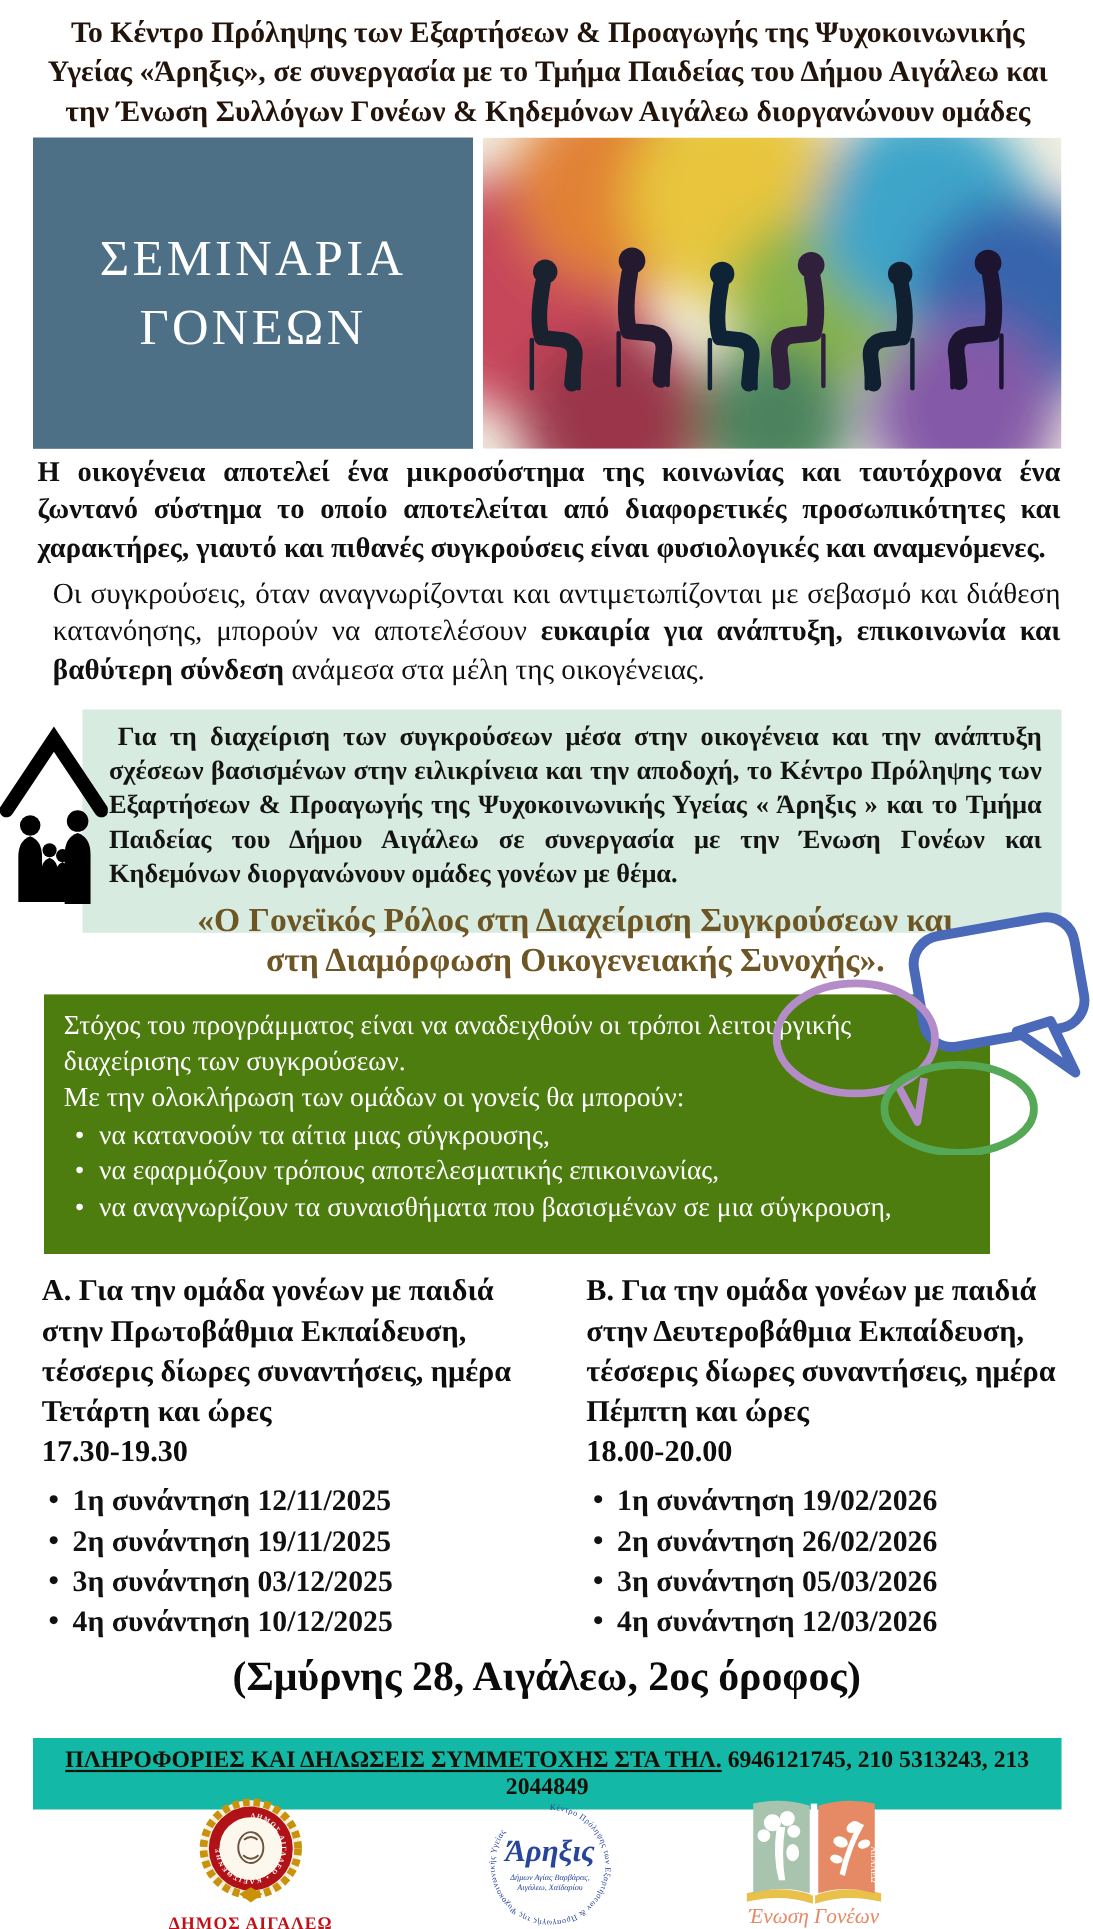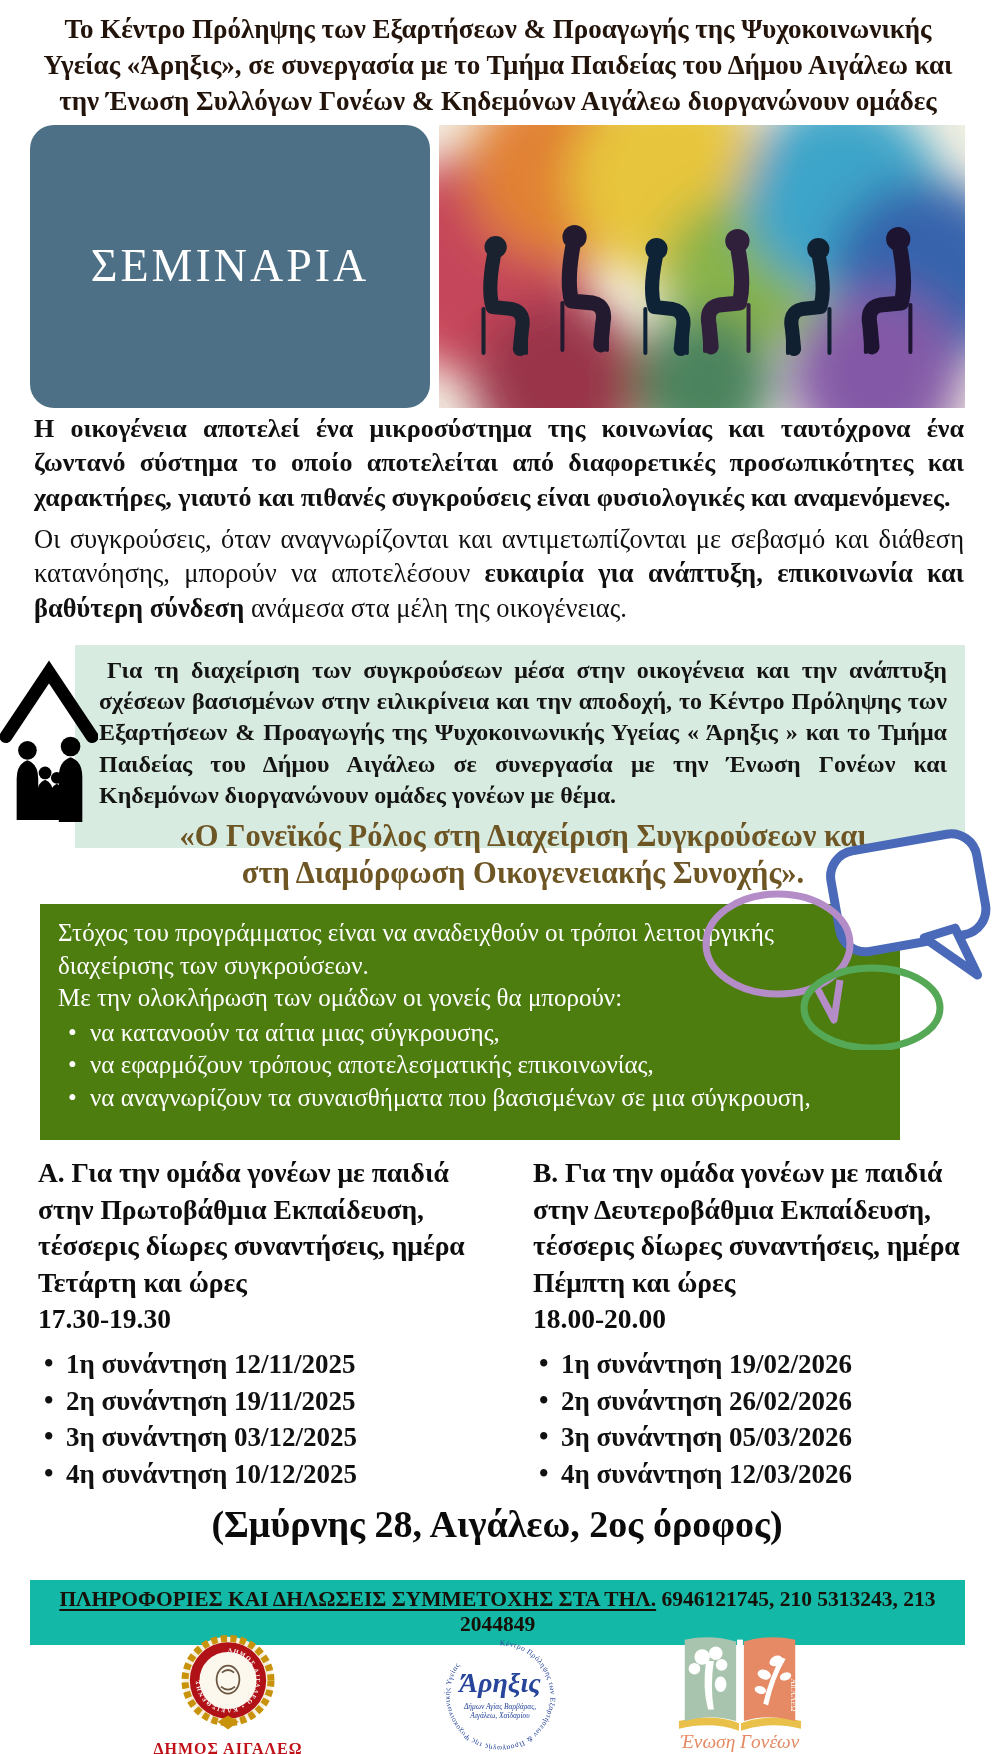--- a/index.html
+++ b/index.html
@@ -10,31 +10,31 @@
   
   .header{
     position:absolute;top:12px;left:34px;right:32px;text-align:center;
     font-weight:bold;font-size:27px;line-height:1.33;color:#23140b;
   }
   
   .hero{position:absolute;top:125px;left:30px;right:29px;height:283px;display:flex;}
   .hero-title-box{
     width:400px;background:#4d7086;color:#ffffff;flex-shrink:0;
     display:flex;flex-direction:column;justify-content:center;align-items:center;
-    font-size:46px;letter-spacing:3px;line-height:1.35;border-radius:24px;
+    font-size:46px;letter-spacing:3px;line-height:1.35;
   }
   .hero-img{flex:1;margin-left:9px;overflow:hidden;}
   .hero-img svg{display:block;width:100%;height:100%;}
   
   .p1{
     position:absolute;top:412px;left:34px;right:30px;margin:0;
     font-size:26px;font-weight:bold;line-height:1.32;text-align:justify;color:#101010;
   }
   .p2{
-    position:absolute;top:522px;left:34px;right:30px;margin:0;
+    position:absolute;top:522px;left:48px;right:30px;margin:0;
     font-size:26.5px;line-height:1.3;text-align:justify;color:#101010;
   }
   
   .theme-box{
     position:absolute;top:645px;left:75px;width:890px;height:203px;
     background:#d8ebe1;box-sizing:border-box;padding:10px 18px 0 24px;
   }
   .theme-box p{
     margin:0;font-weight:bold;font-size:24px;line-height:1.3;text-align:justify;color:#141414;text-indent:8px;
   }
@@ -84,20 +84,21 @@
 </head>
 <body>
 
 <div class="page">
 
   <div class="header">Το Κέντρο Πρόληψης των Εξαρτήσεων &amp; Προαγωγής της Ψυχοκοινωνικής Υγείας «Άρηξις», σε συνεργασία με το Τμήμα Παιδείας του Δήμου Αιγάλεω και την Ένωση Συλλόγων Γονέων &amp; Κηδεμόνων Αιγάλεω διοργανώνουν ομάδες γονέων.</div>
 
   <div class="hero">
     <div class="hero-title-box">
       <span>ΣΕΜΙΝΑΡΙΑ</span>
+      <span>ΓΟΝΕΩΝ</span>
     </div>
     <div class="hero-img">
       <svg viewBox="0 0 520 283" preserveAspectRatio="none">
         <defs>
           <filter id="wb" x="-40%" y="-40%" width="180%" height="180%">
               <feGaussianBlur stdDeviation="22"></feGaussianBlur>
             </filter>
         </defs>
         <rect width="520" height="283" fill="#f4efe2"></rect>
         <g filter="url(#wb)" opacity="0.92">

